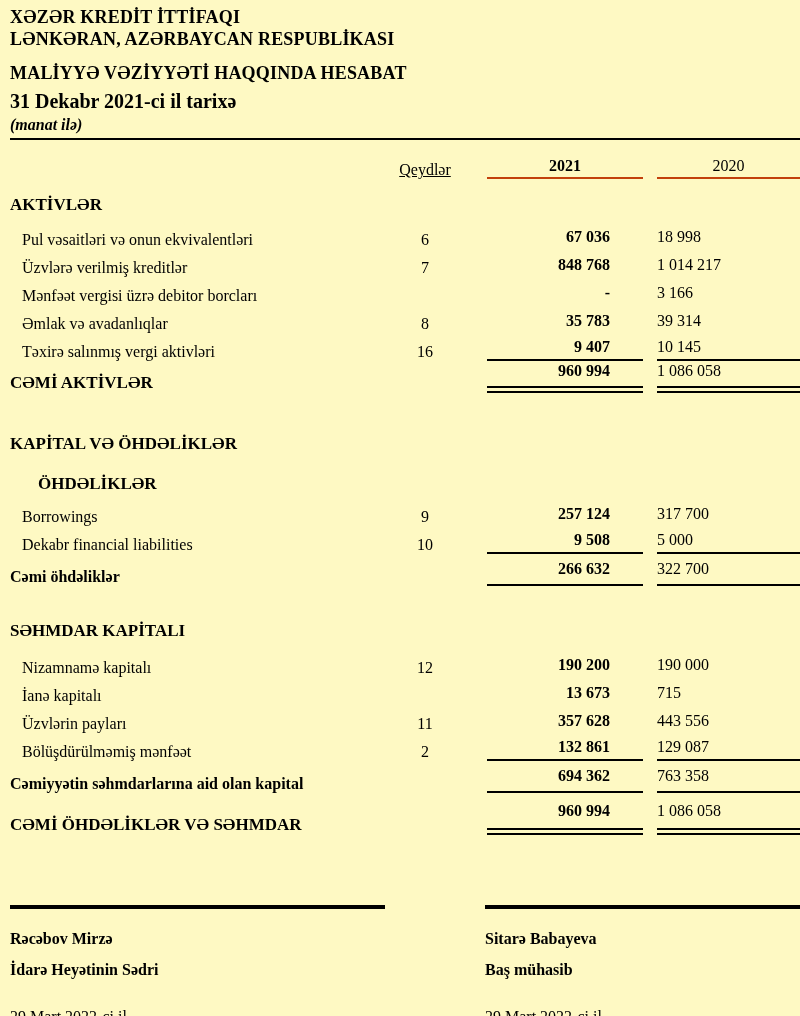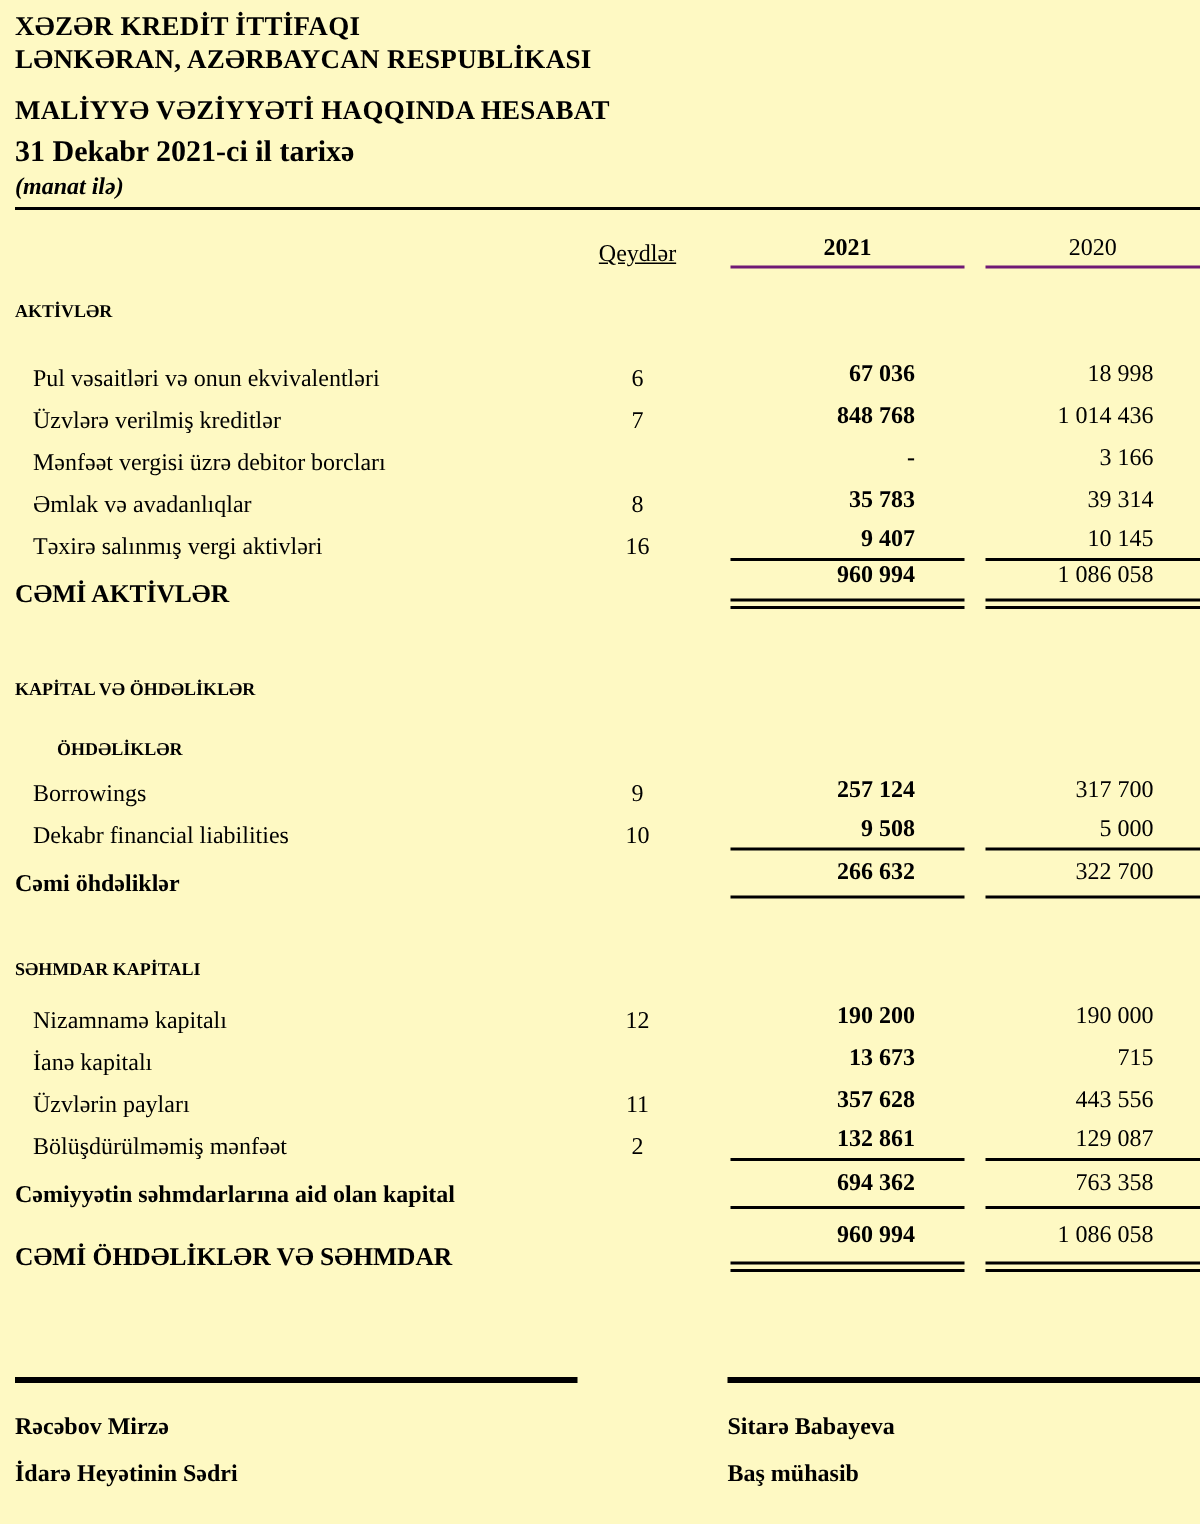--- a/index.html
+++ b/index.html
@@ -15,46 +15,46 @@
   .report-date  { font-size:20px; font-weight:bold; margin-top:6px; }
   .currency-note{ font-size:16px; font-weight:bold; font-style:italic; margin-top:3px; }
   .top-rule { border-top:2px solid #000; margin-left:10px; margin-top:4px; }
 
   
   .fin-table { padding-left:10px; font-size:16px; }
   .row { display:grid; grid-template-columns:375px 80px 22px 156px 14px 143px; align-items:end; }
   .c-label { grid-column:1; padding-left:12px; }
   .c-note  { grid-column:2; text-align:center; }
   .c-v21   { grid-column:4; text-align:right; padding-right:33px; font-weight:bold; }
-  .c-v20   { grid-column:6; text-align:right; padding-right:31px; }
+  .c-v20   { grid-column:6; text-align:left; padding-right:17px; }
 
   .header-row { height:39px; }
   .header-row .c-note { text-decoration:underline; }
-  .header-row .c-v21, .header-row .c-v20 { text-align:center; padding-right:0; border-bottom:2px solid #701a75; padding-bottom:2px; }
+  .header-row .c-v21, .header-row .c-v20 { text-align:center; padding-right:0; border-bottom:2px solid #c2410c; padding-bottom:2px; }
   .header-row .c-v20 { font-weight:normal; }
 
   .section-row { height:28px; }
-  .section-row .c-label { padding-left:0; font-weight:bold; font-size:12px; }
+  .section-row .c-label { padding-left:0; font-weight:bold; font-size:17px; }
   .sec-assets { margin-top:8px; }
   .sec-capliab { margin-top:33px; }
   .sec-liab { margin-top:14px; height:26px;margin-left:28px; }
   .sec-equity { margin-top:27px; }
 
   .data-row { height:28px; }
   .data-row .c-v21, .data-row .c-v20 { padding-bottom:3px; }
   .ul  { border-bottom:2px solid #000; }
   .dul { border-bottom:7px double #000; }
 
   .total-row { height:32px; }
   .total-row .c-label { padding-left:0; font-weight:bold; }
   .total-row .c-v21, .total-row .c-v20 { padding-bottom:6px; }
   .caps .c-label { font-size:17px; }
   .grand-total { height:40px; margin-top:2px; }
   .grand-total .c-v21, .grand-total .c-v20 { padding-bottom:8px; }
-  .first-rows { margin-top:19px; }
+  .first-rows { margin-top:6px; }
   .liab-first { margin-top:4px; }
   .equity-first { margin-top:8px; }
 
   .signatures { display:flex; margin-top:70px; padding-left:10px; }
   .sig-block { }
   .sig-left  { width:375px; margin-right:100px; }
   .sig-right { width:315px; }
   .sig-line { border-top:4px solid #000; }
   .sig-name  { font-size:16px; font-weight:bold; margin-top:21px; }
   .sig-title { font-size:16px; font-weight:bold; margin-top:13px; }
@@ -92,21 +92,21 @@
       <div class="c-label">Pul vəsaitləri və onun ekvivalentləri</div>
       <div class="c-note">6</div>
       <div class="c-v21">67 036</div>
       <div class="c-v20">18 998</div>
     </div>
 
     <div class="row data-row">
       <div class="c-label">Üzvlərə verilmiş kreditlər</div>
       <div class="c-note">7</div>
       <div class="c-v21">848 768</div>
-      <div class="c-v20">1 014 436</div>
+      <div class="c-v20">1 014 217</div>
     </div>
 
     <div class="row data-row">
       <div class="c-label">Mənfəət vergisi üzrə debitor borcları</div>
       <div class="c-note"></div>
       <div class="c-v21">-</div>
       <div class="c-v20">3 166</div>
     </div>
 
     <div class="row data-row">

